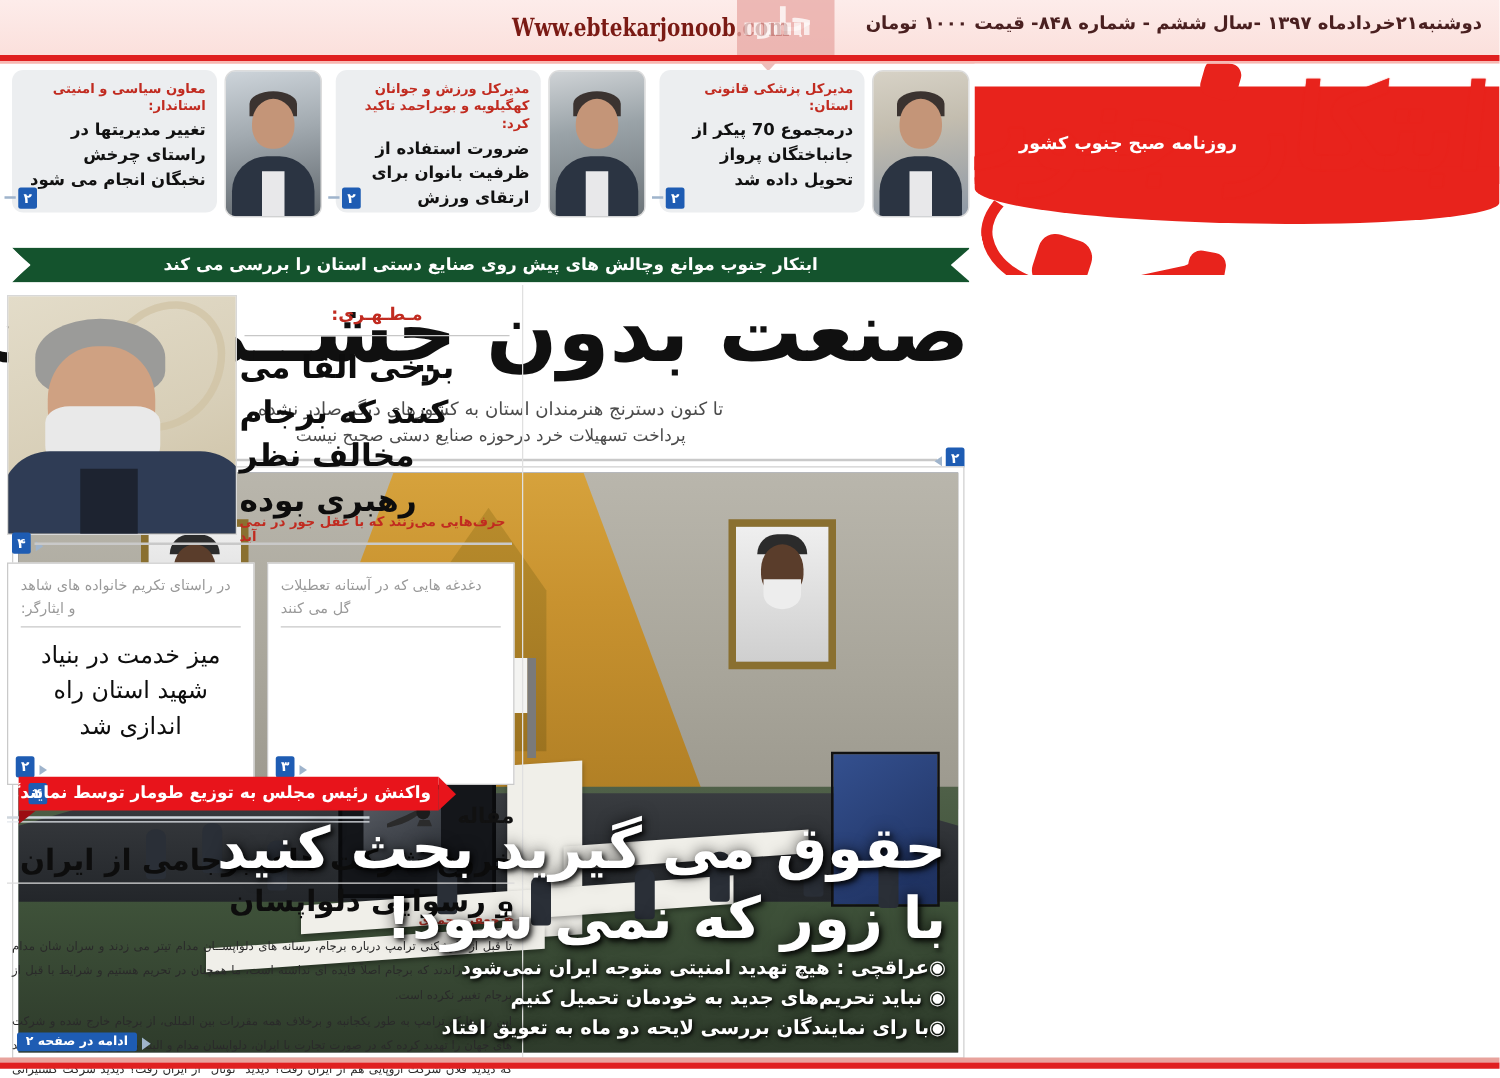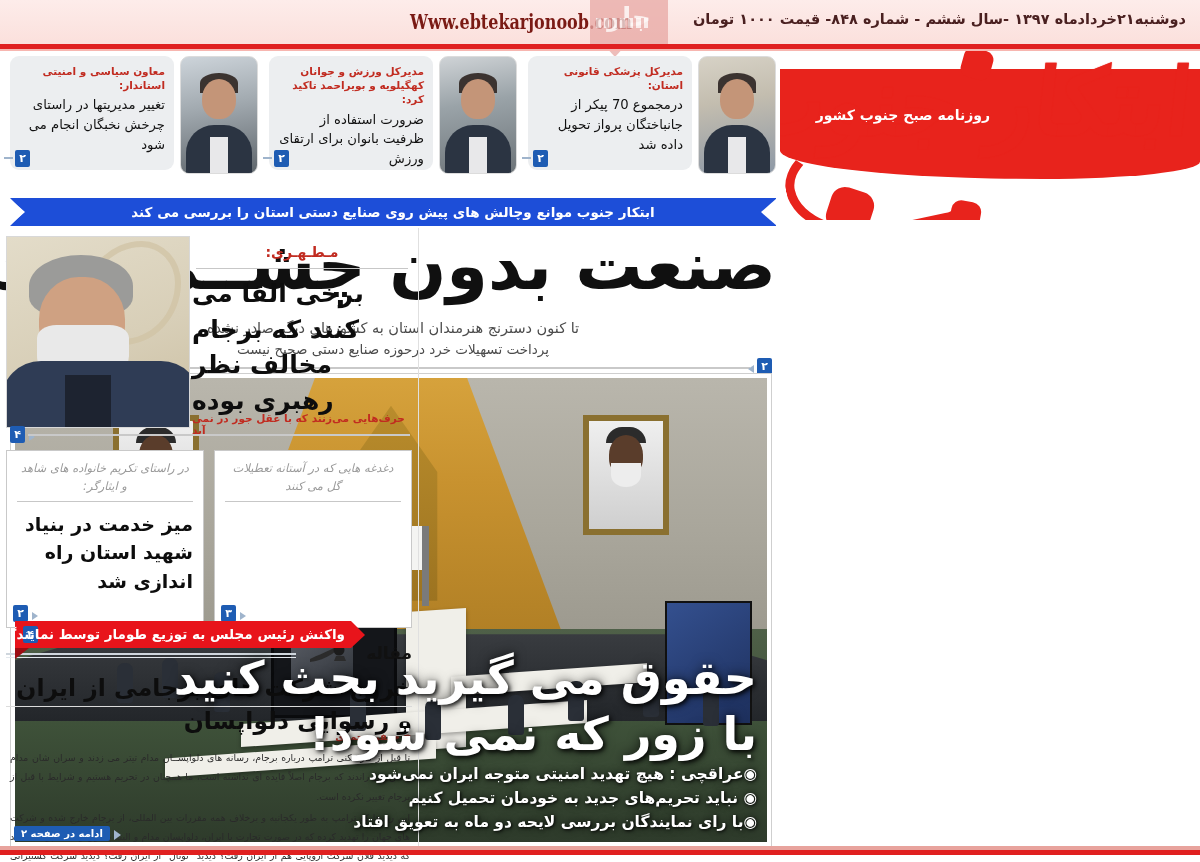--- a/index.html
+++ b/index.html
@@ -129,40 +129,40 @@
   .card-body{
     flex:1 1 auto;background:#eceef0;border-radius:9px;
     padding:8px 9px 4px 9px;height:114px;box-sizing:border-box;
     position:relative;
   }
   .card-kicker{
     font-size:10.5px;color:#c12b20;font-weight:bold;line-height:1.35;
     text-align:right;margin-bottom:3px;
   }
   .card-title{
-    font-size:13.2px;color:#111;font-weight:normal;line-height:1.5;
+    font-size:13.2px;color:#111;font-weight:bold;line-height:1.5;
     text-align:right;
   }
   .pagebadge{
     position:absolute;left:5px;bottom:3px;
     background:#1e5cb3;color:#fff;font-size:11px;font-weight:bold;
     width:15px;height:17px;line-height:17px;text-align:center;border-radius:2px;
   }
   .pagebadge:after{
     content:"";position:absolute;left:-11px;top:7px;width:9px;height:2px;
     background:#9fb4cc;
   }
 
   
   .banner-wrap{
     position:absolute;right:424px;top:198px;width:766px;height:28px;
   }
   .banner{
     position:absolute;left:0;top:0;width:766px;height:28px;
-    background:#1d4ed8;color:#fff;
+    background:#14532d;color:#fff;
     text-align:center;font-size:13.5px;font-weight:bold;line-height:28px;
     clip-path:polygon(0 0,100% 0,100% 100%,0 100%,14px 50%);
   }
   .banner-l{position:absolute;right:-1px;top:0;width:16px;height:28px;
     background:#fff;clip-path:polygon(100% 0,0 50%,100% 100%);}
   .banner-r{position:absolute;left:-1px;top:0;width:16px;height:28px;
     background:#fff;clip-path:polygon(0 0,100% 50%,0 100%);}
 
   
   .main-head{
@@ -371,25 +371,25 @@
   
   .boxrow{
     position:absolute;left:6px;top:450px;width:406px;height:178px;
     display:flex;flex-direction:row-reverse;gap:10px;
   }
   .newsbox{
     flex:1 1 0;border:1px solid #c9c9c9;position:relative;
     background:#fff;padding:9px 10px 0 10px;box-sizing:border-box;
   }
   .nb-kicker{
-    font-size:11.5px;color:#9a9a9a;line-height:1.55;text-align:center;font-style:italic;
+    font-size:11.5px;color:#9a9a9a;line-height:1.55;text-align:left;
   }
   .nb-rule{height:1px;background:#c7c7c7;margin:5px 0 8px 0;}
   .nb-title{
-    font-size:19px;font-weight:bold;color:#0d0d0d;line-height:1.5;text-align:right;
+    font-size:19px;font-weight:normal;color:#0d0d0d;line-height:1.5;text-align:center;
   }
   .nb-badge{
     position:absolute;left:6px;bottom:5px;
     background:#1e5cb3;color:#fff;font-size:11px;font-weight:bold;
     width:15px;height:17px;line-height:17px;text-align:center;border-radius:2px;
   }
   .nb-badge:after{
     content:"";position:absolute;right:-10px;top:7px;width:0;height:0;
     border-top:4px solid transparent;border-bottom:4px solid transparent;
     border-left:6px solid #9fb4cc;

